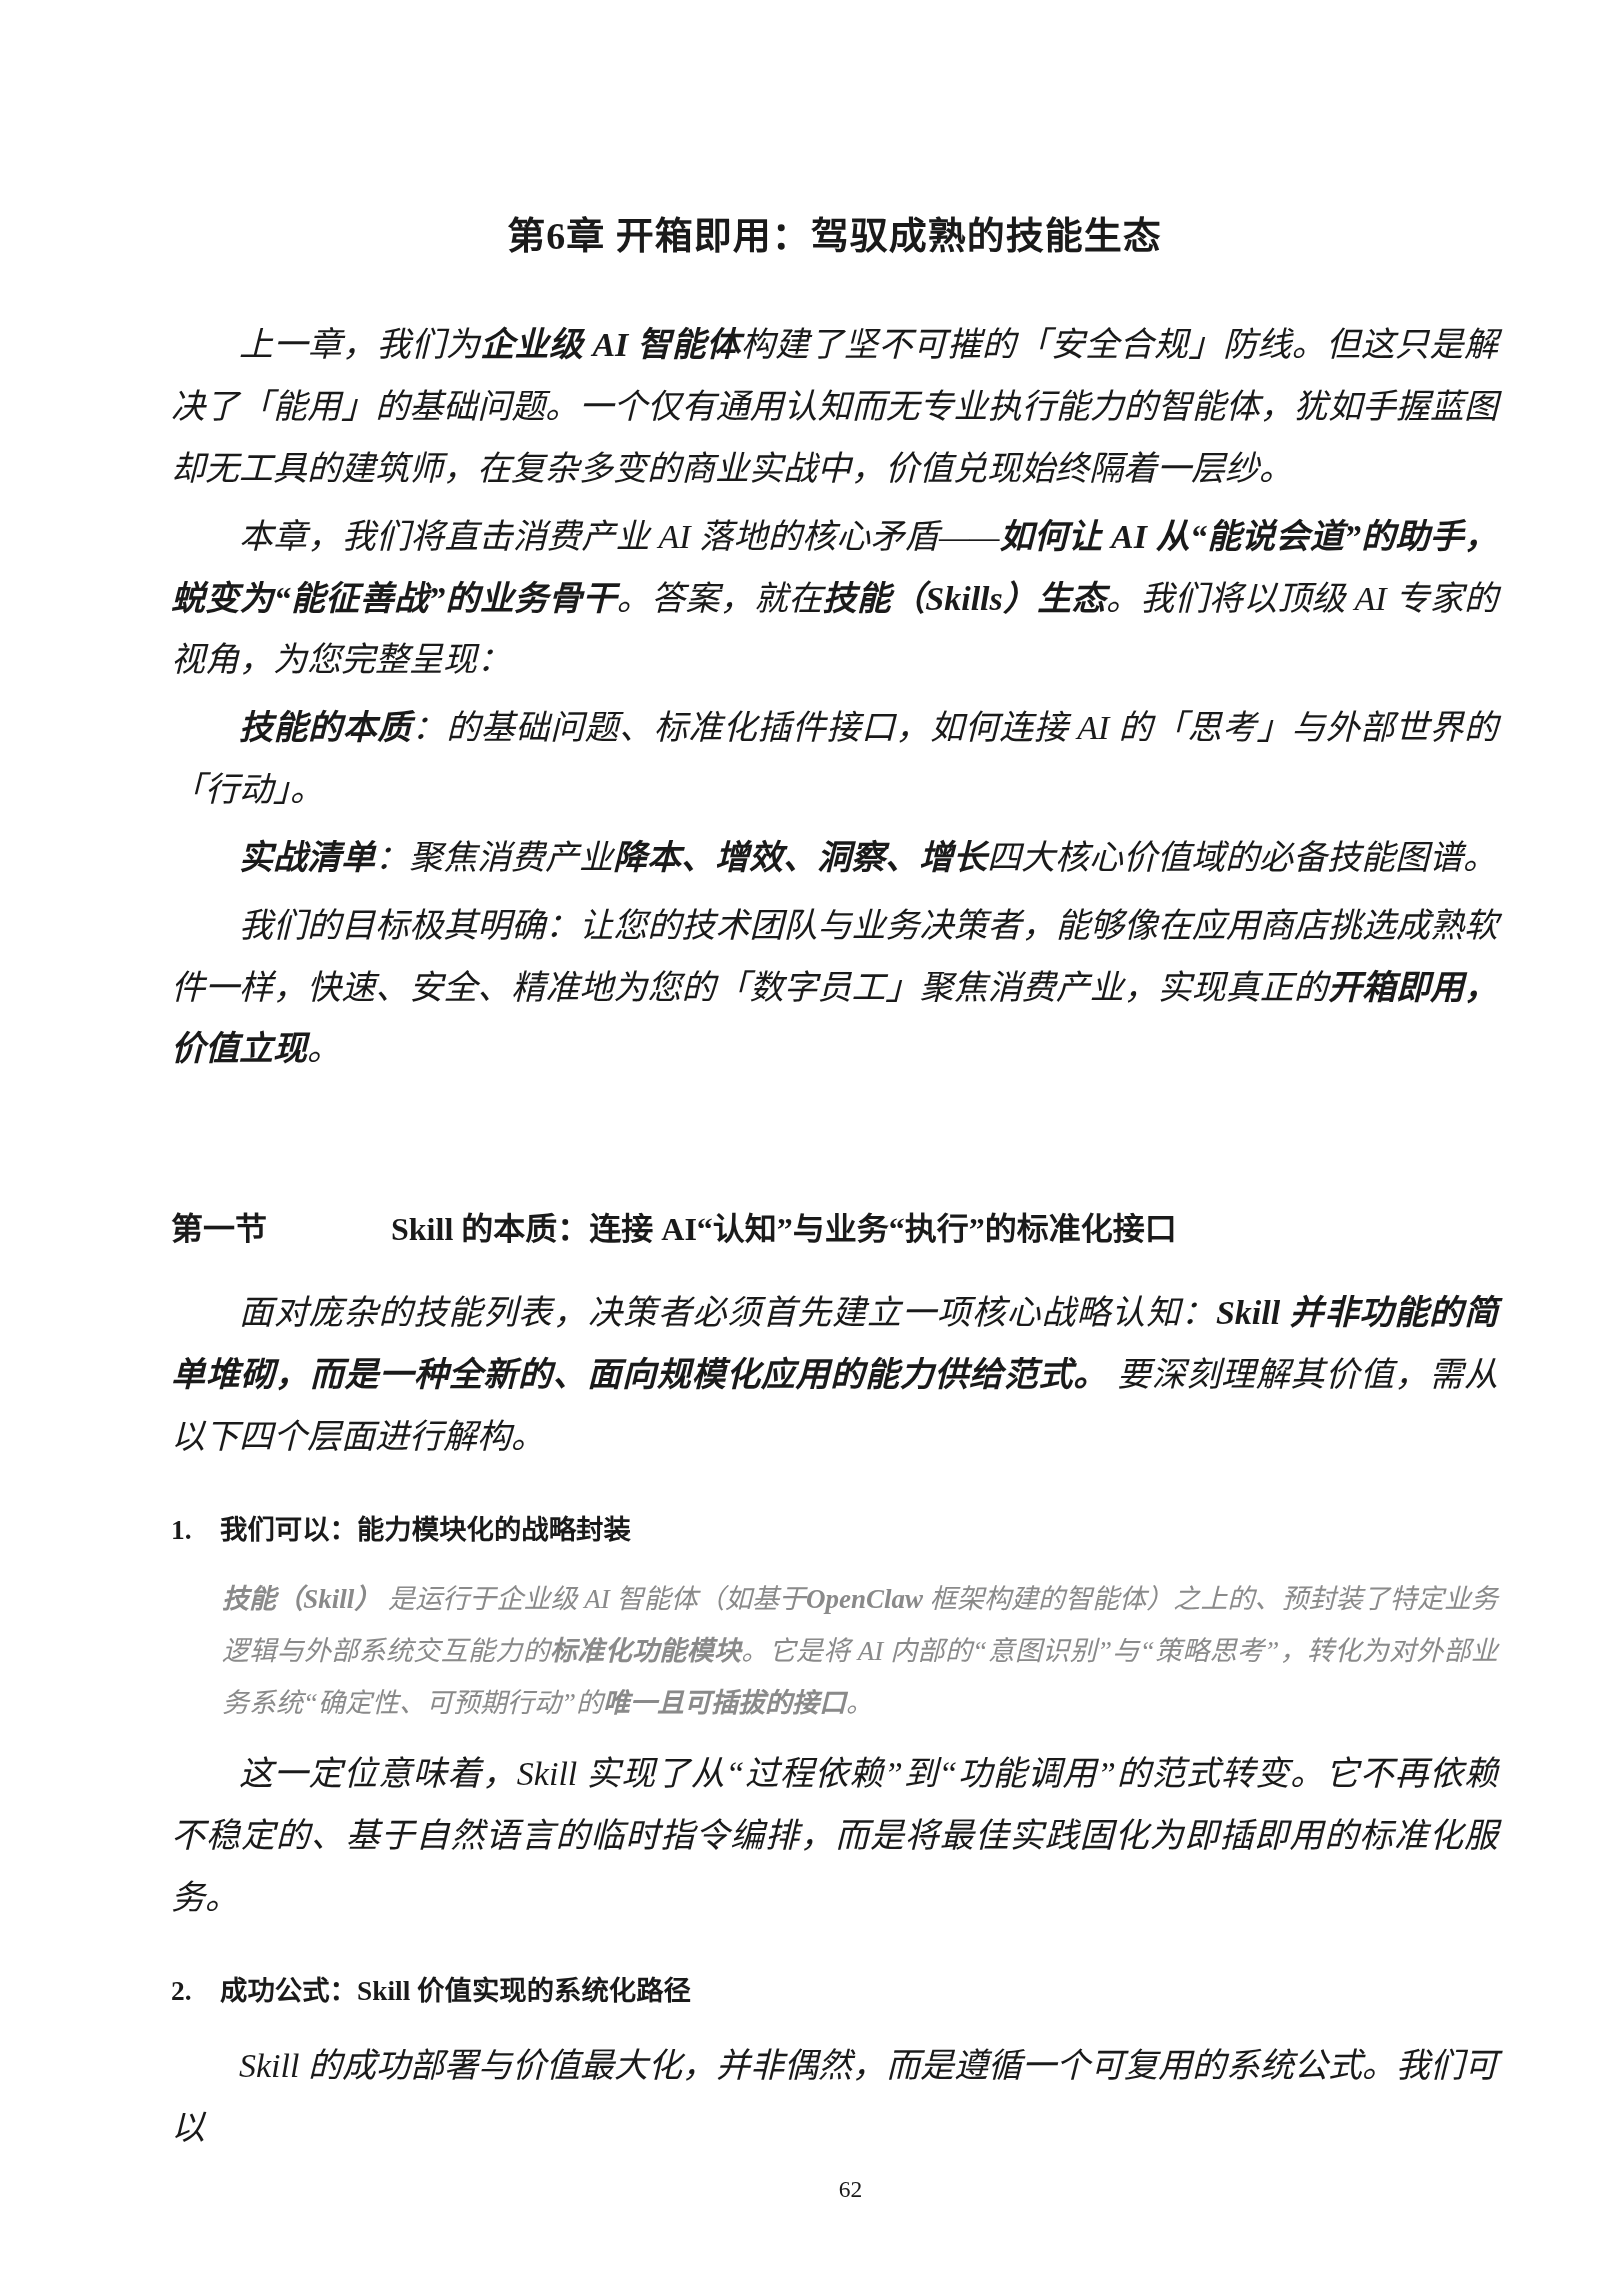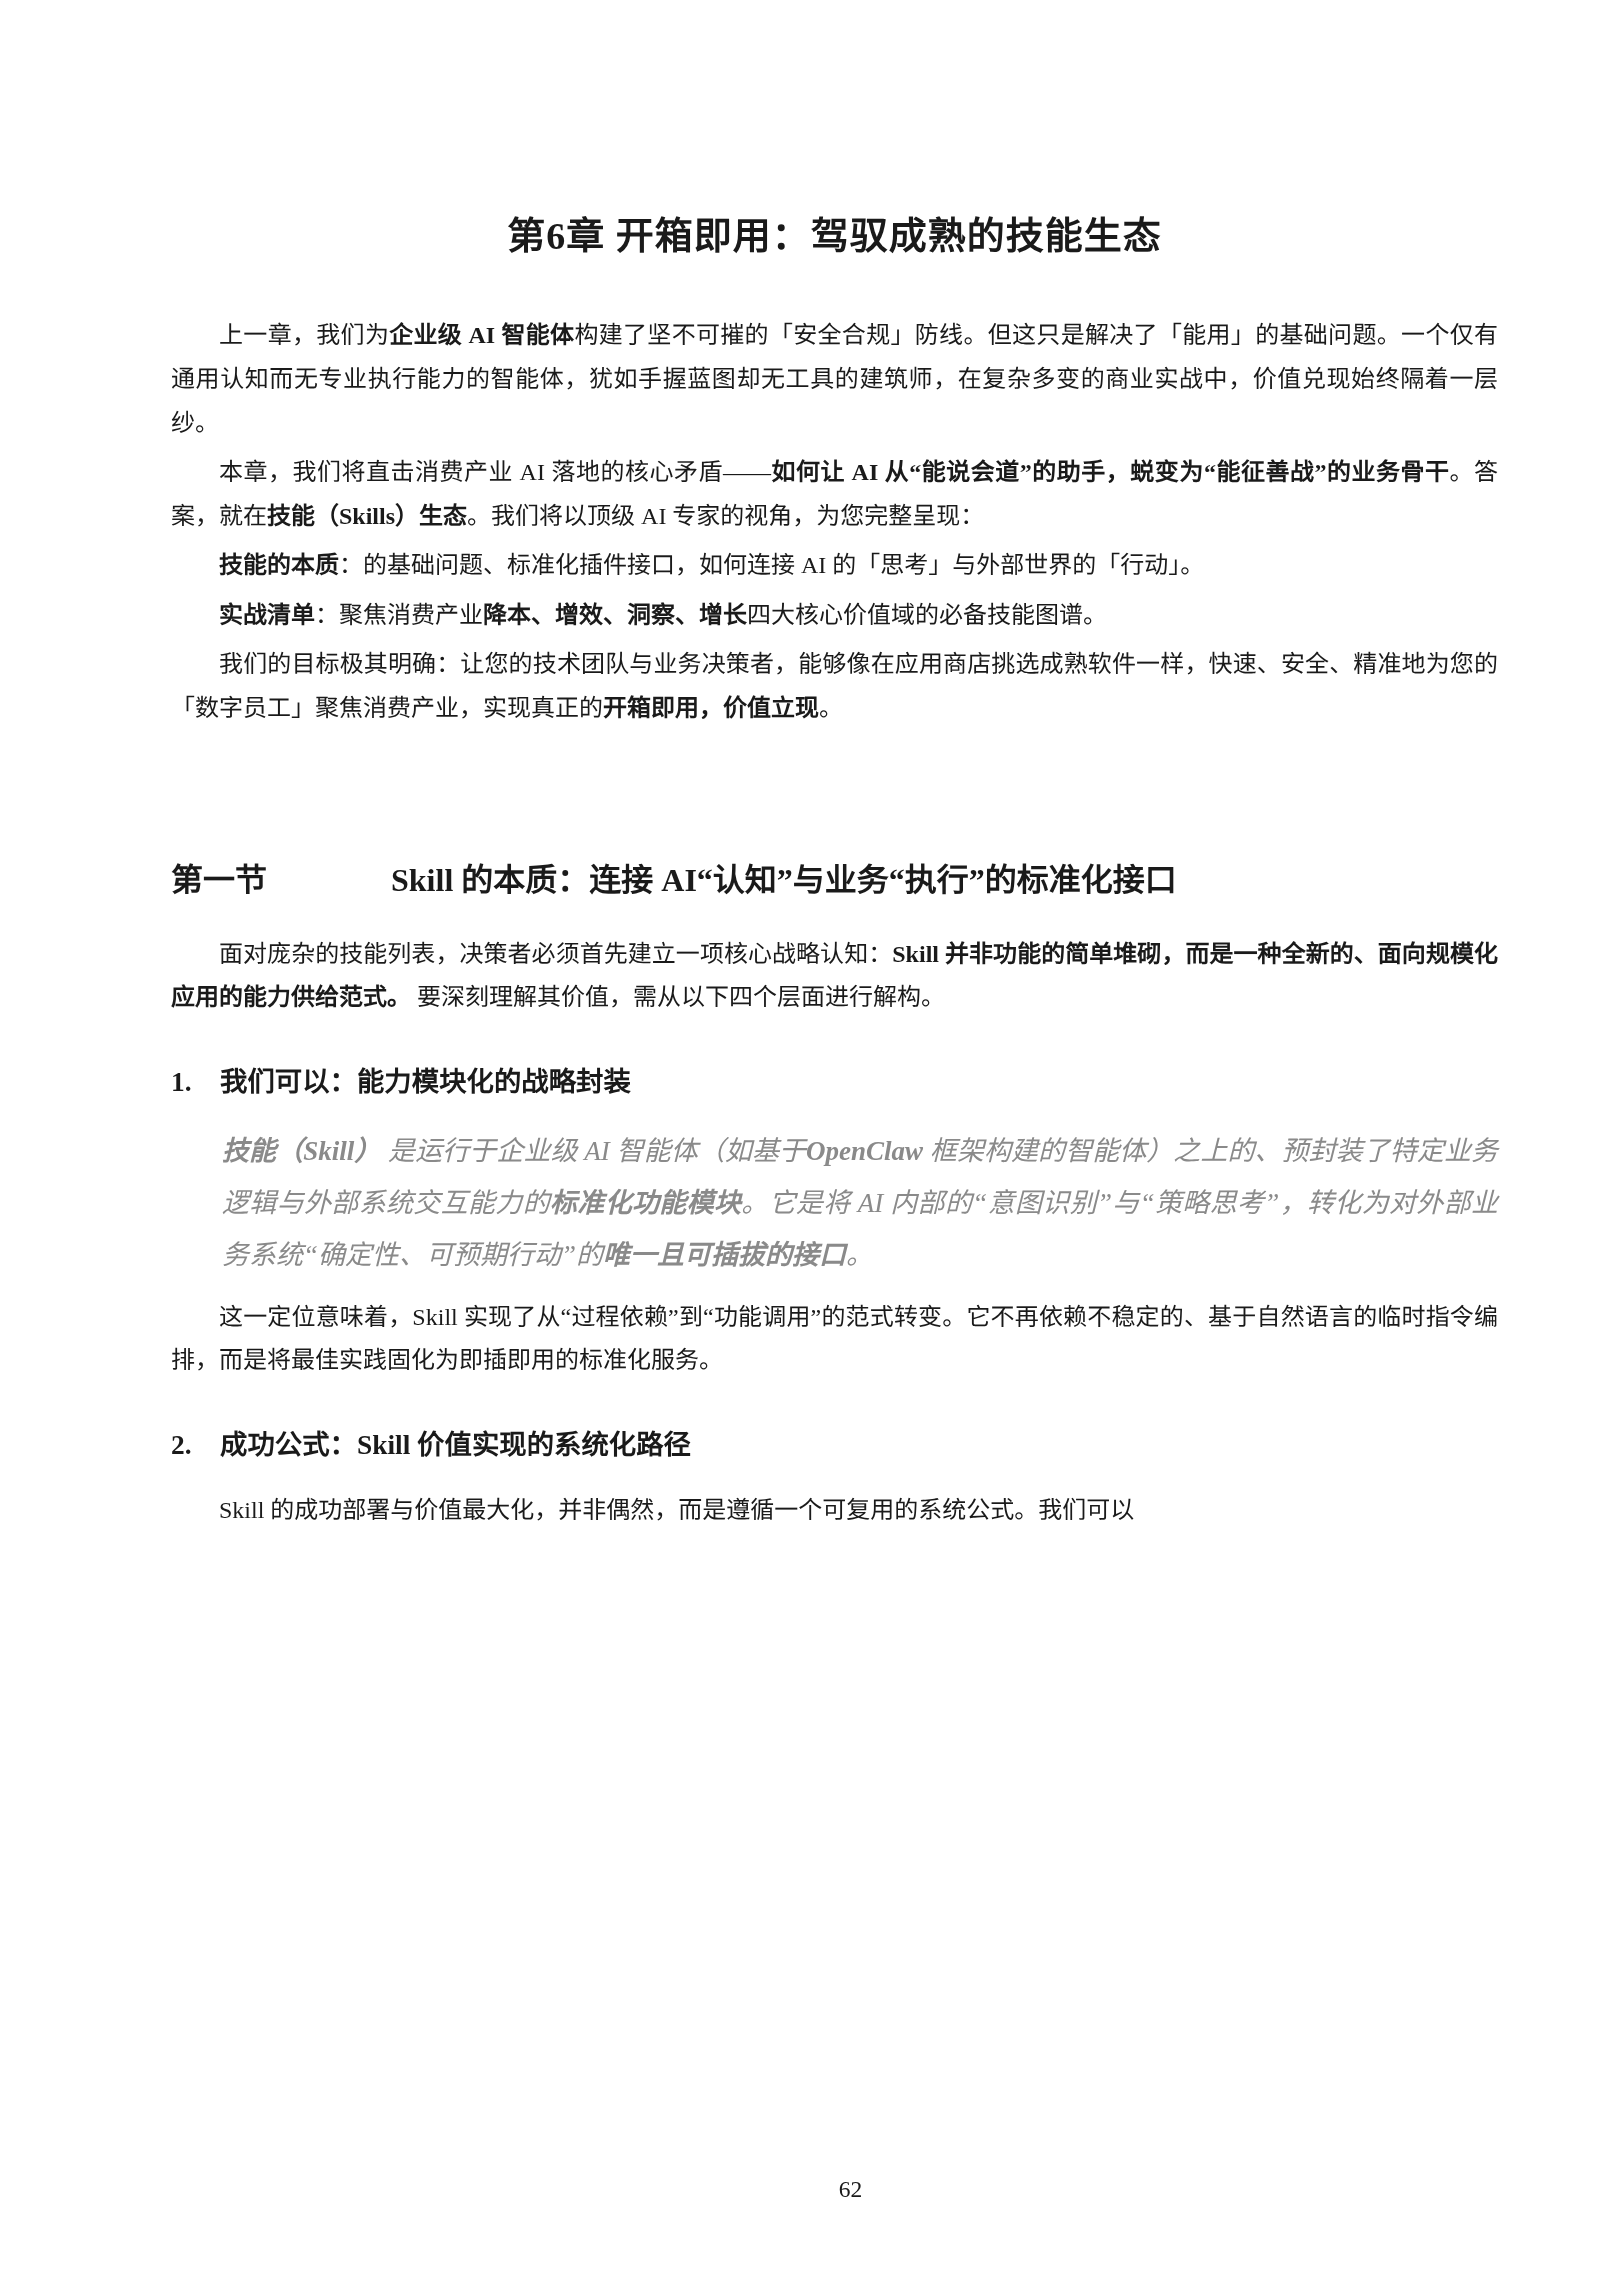--- a/index.html
+++ b/index.html
@@ -23,25 +23,26 @@
   .chapter-title {
     text-align: center;
     font-size: 38px;
     font-weight: bold;
     letter-spacing: 1px;
     margin: 83px 0 51px 0;
     line-height: 1.4;
   }
   p {
     margin: 0 0 5.9px 0;
-    font-size: 24px;
+    font-size: 34px;
     line-height: 1.82;
     text-align: justify;
     text-justify: inter-ideograph;
     text-indent: 2em;
+    font-style: italic;
   }
   b, .b { font-weight: bold; }
   .section-heading {
     font-size: 32px;
     font-weight: bold;
     margin: 74px 0 29px 0;
     line-height: 1.5;
     text-indent: 0;
     display: flex;
     align-items: baseline;

